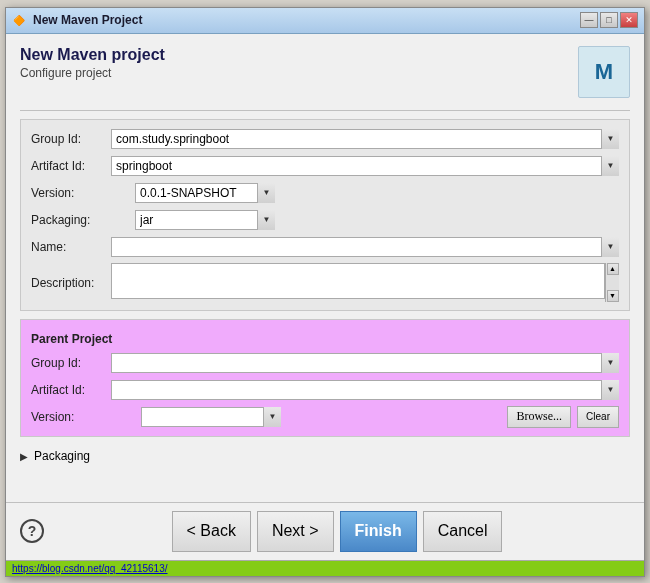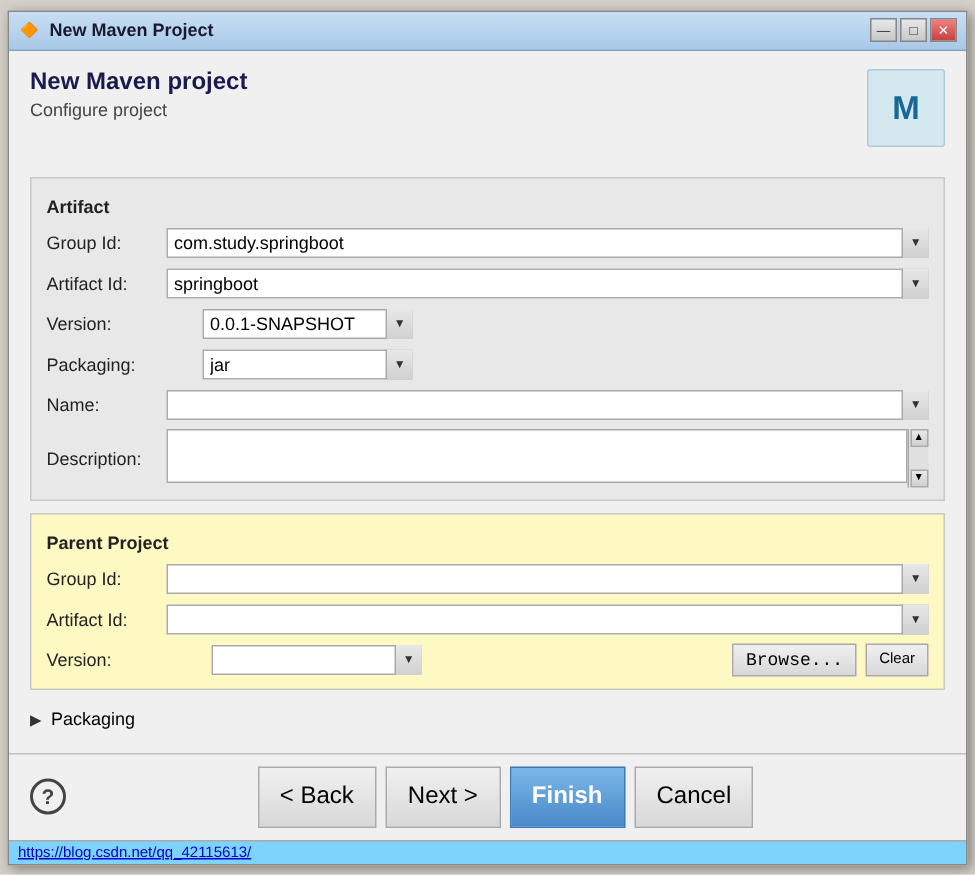--- a/index.html
+++ b/index.html
@@ -222,38 +222,38 @@
       height: 12px;
       background: linear-gradient(to bottom, #e8e8e8, #d0d0d0);
       border: 1px solid #aaa;
       display: flex;
       align-items: center;
       justify-content: center;
       font-size: 7px;
       cursor: pointer;
     }
     .parent-section {
-      background: #fef9c3;
+      background: #f0abfc;
       border: 1px solid #c8c8c8;
       padding: 8px 10px;
       margin-bottom: 8px;
     }
     .parent-version-row {
       display: flex;
       align-items: center;
       gap: 6px;
     }
     .browse-btn {
       height: 22px;
       padding: 0 8px;
       background: linear-gradient(to bottom, #f0f0f0, #d8d8d8);
       border: 1px solid #aaa;
       font-size: 12px;
       cursor: pointer;
-      font-family: Liberation Mono, monospace;
+      font-family: Liberation Serif, serif;
       white-space: nowrap;
     }
     .clear-btn {
       height: 22px;
       padding: 0 8px;
       background: linear-gradient(to bottom, #f0f0f0, #d8d8d8);
       border: 1px solid #aaa;
       font-size: 10px;
       cursor: pointer;
       font-family: inherit;
@@ -308,21 +308,21 @@
       font-family: inherit;
     }
     .footer-btn.finish {
       background: linear-gradient(to bottom, #7ab8e8, #4a88c8);
       color: white;
       border: 1px solid #3a78b8;
       font-weight: bold;
     }
     .status-bar {
       height: 16px;
-      background: #7dd3fc;
+      background: #84cc16;
       border-top: 1px solid #aaa;
       display: flex;
       align-items: center;
       padding: 0 6px;
       flex-shrink: 0;
     }
     .status-text {
       font-size: 10px;
       color: #0000cc;
       text-decoration: underline;
@@ -350,21 +350,20 @@
       <div class="header-text">
         <div class="header-title">New Maven project</div>
         <div class="header-subtitle">Configure project</div>
       </div>
       <div class="maven-logo">M</div>
     </div>
 
     <div class="separator"></div>
 
     <div class="form-section">
-      <div class="section-label">Artifact</div>
 
       <div class="form-row">
         <span class="form-label">Group Id:</span>
         <div class="form-select-wrapper">
           <input type="text" class="form-select" value="com.study.springboot" style="padding-right: 20px;">
           <div class="select-arrow">▼</div>
         </div>
       </div>
 
       <div class="form-row">

